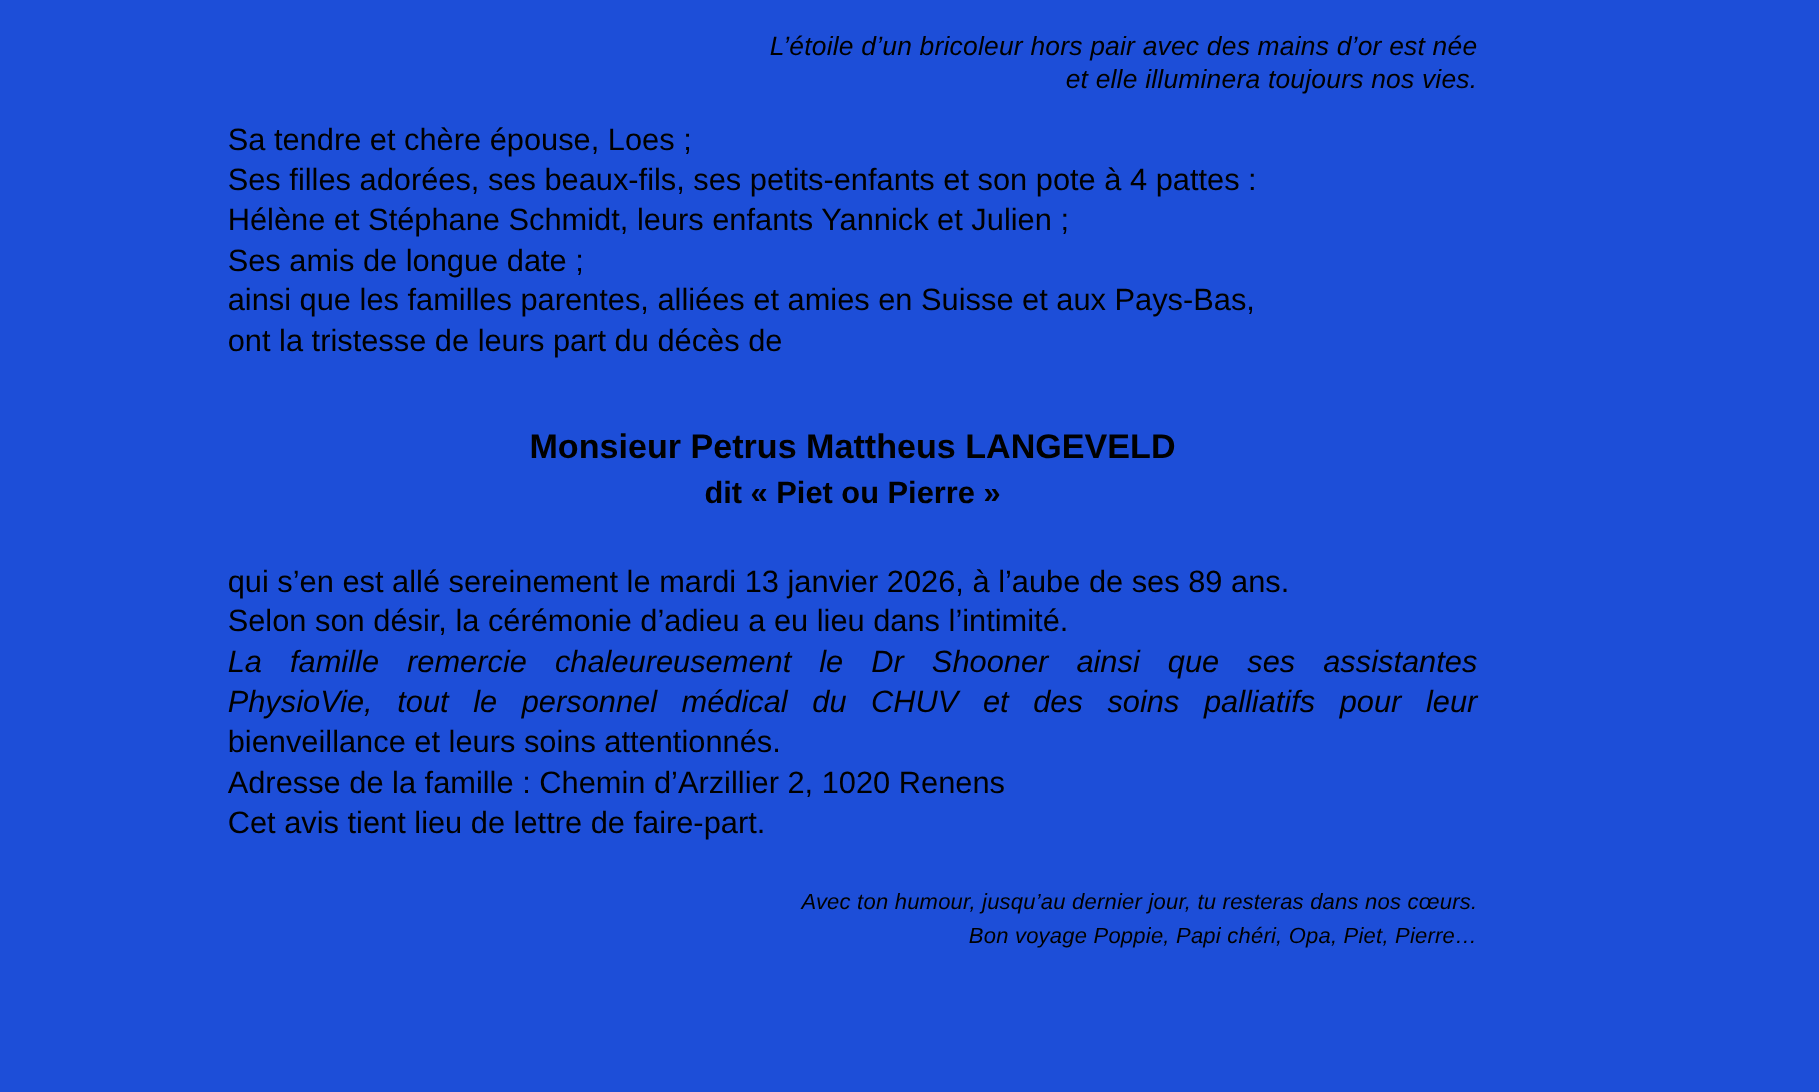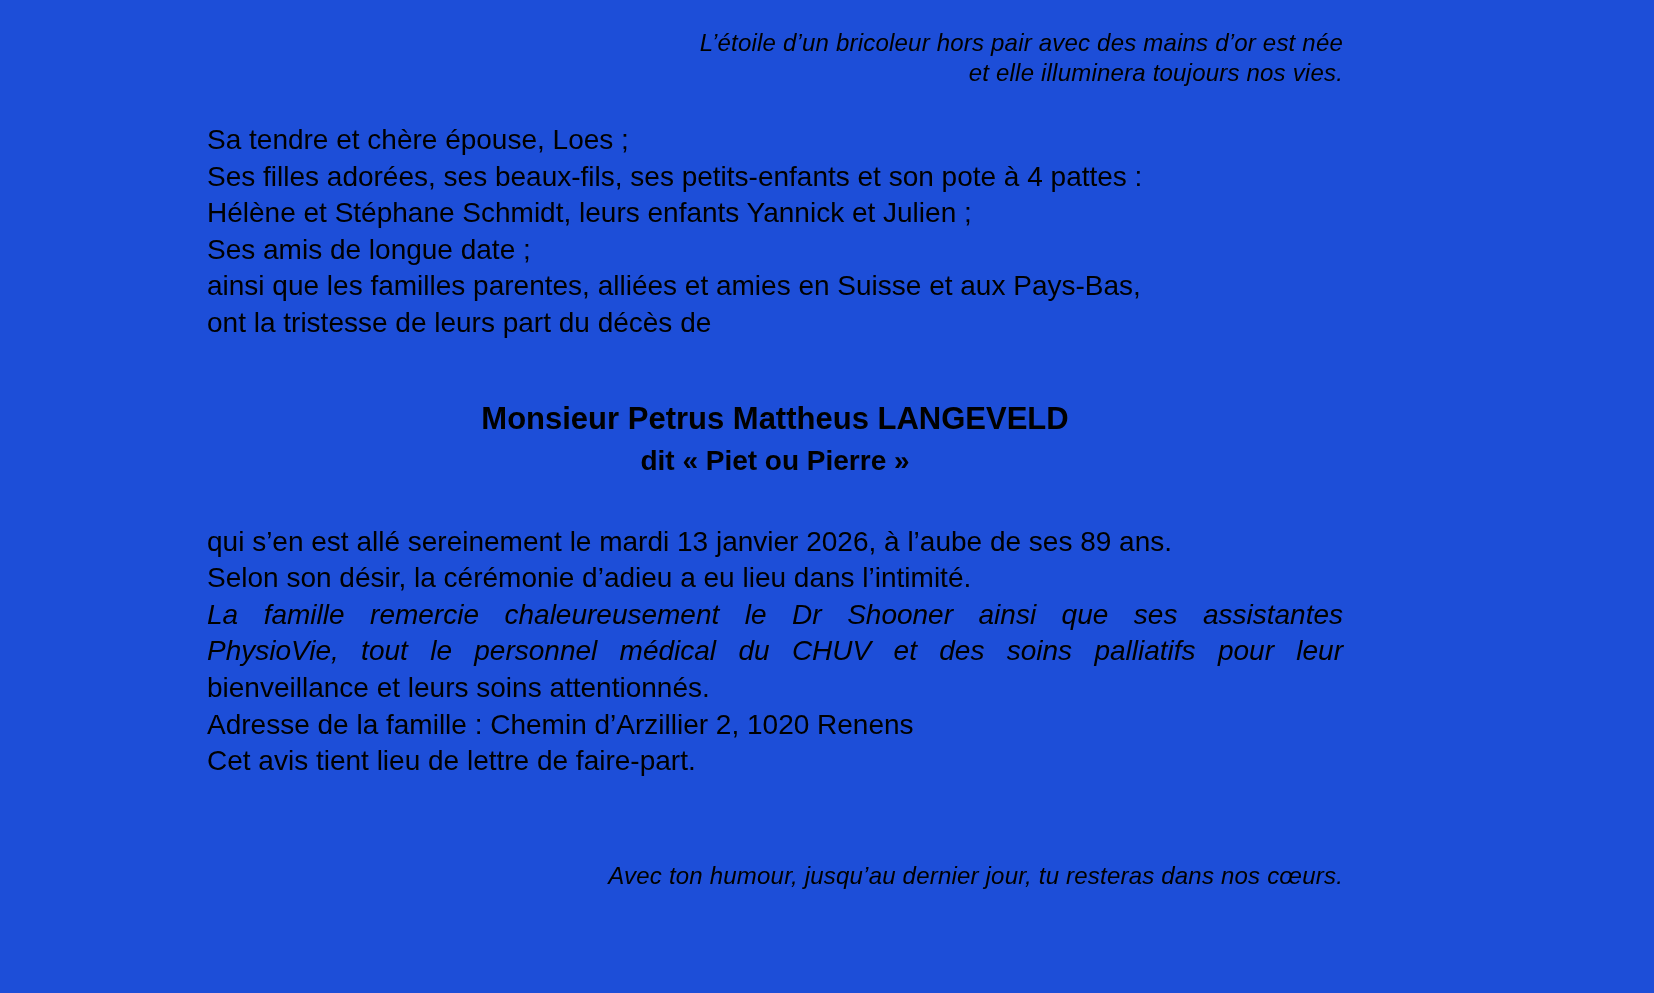--- a/index.html
+++ b/index.html
@@ -15,21 +15,21 @@
     overflow: hidden;
   }
   .opening-quote {
     text-align: right;
     font-style: italic;
     font-size: 24px;
     line-height: 30px;
     letter-spacing: 0.2px;
   }
   .intro {
-    margin-top: 34px;
+    margin-top: 21px;
     font-size: 28px;
     line-height: 36.6px;
   }
   .intro .line { white-space: nowrap; }
   .paw-svg {
     vertical-align: -4px;
     margin: 0 8px 0 10px;
   }
   .deceased {
     margin-top: 56px;
@@ -44,24 +44,24 @@
     line-height: 36.6px;
   }
   .details .line { white-space: nowrap; }
   .details .just {
     white-space: normal;
     text-align: justify;
     text-align-last: justify;
     font-style: italic;
   }
   .closing-quote {
-    margin-top: 80px;
+    margin-top: 38px;
     text-align: right;
     font-style: italic;
-    font-size: 24px;
+    font-size: 20px;
     line-height: 31px;
     letter-spacing: 0.2px;
   }
 </style>
 </head>
 <body>
 
 <div class="page">
 
   <div class="opening-quote">
@@ -88,15 +88,16 @@
     <div class="line">Selon son désir, la cérémonie d’adieu a eu lieu dans l’intimité.</div>
     <div class="just">La famille remercie chaleureusement le Dr Shooner ainsi que ses assistantes</div>
     <div class="just">PhysioVie, tout le personnel médical du CHUV et des soins palliatifs pour leur</div>
     <div class="line">bienveillance et leurs soins attentionnés.</div>
     <div class="line">Adresse de la famille : Chemin d’Arzillier 2, 1020 Renens</div>
     <div class="line">Cet avis tient lieu de lettre de faire-part.</div>
   </div>
 
   <div class="closing-quote">
     <div>Avec ton humour, jusqu’au dernier jour, tu resteras dans nos cœurs.</div>
+    <div>Bon voyage Poppie, Papi chéri, Opa, Piet, Pierre…</div>
   </div>
 
 </div>
 
 </body></html>

